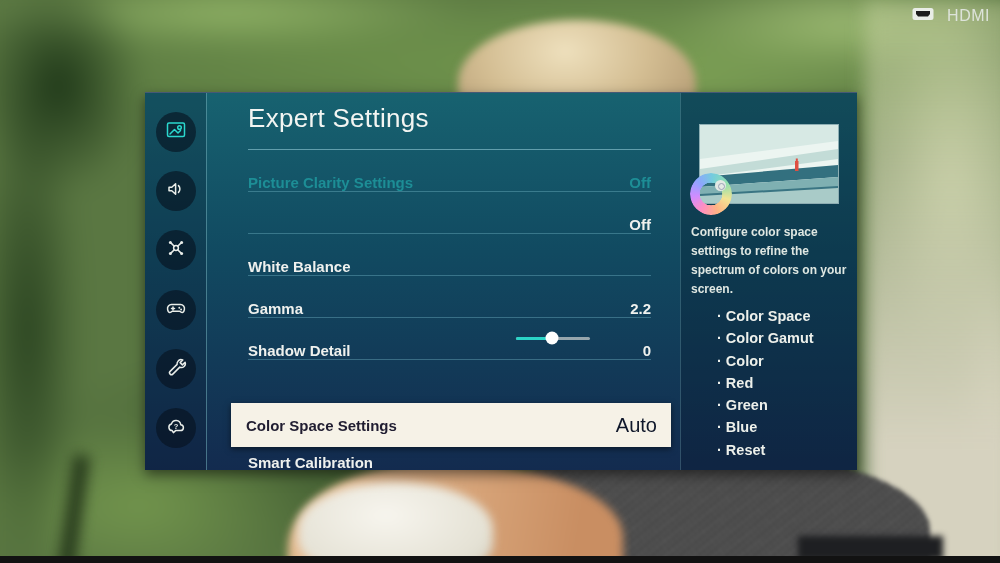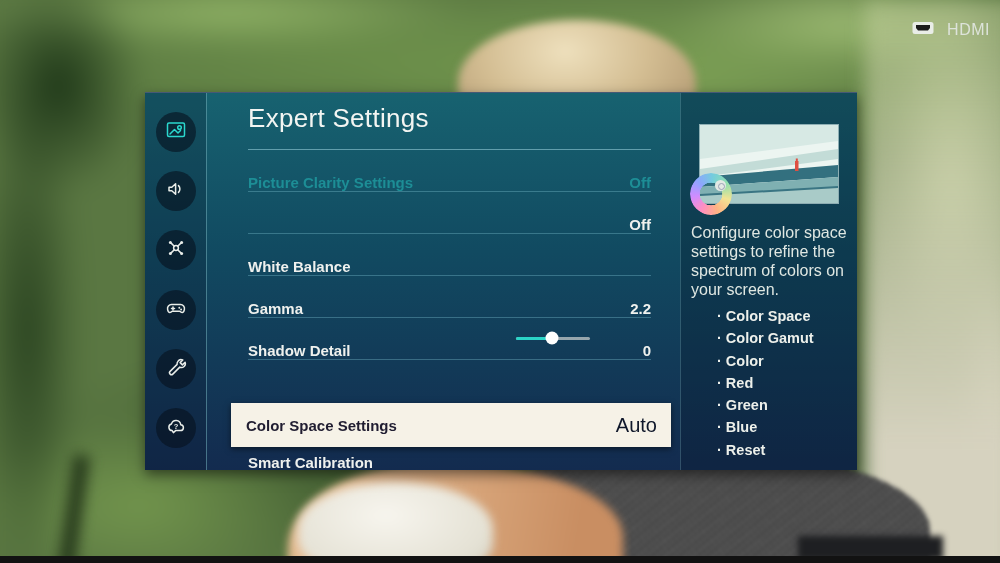--- a/index.html
+++ b/index.html
@@ -39,21 +39,21 @@
     border-radius:45% 55% 20% 20% / 75% 65% 0 0;
     background:linear-gradient(100deg, #e6bc92 20%, #c98e62 85%); filter:blur(4px); }
   .tissue { left:298px; top:482px; width:195px; height:95px;
     border-radius:50% 50% 35% 40%;
     background:radial-gradient(ellipse at 45% 35%, #f7f5ee 0%, #e4e1d4 70%, #c9c6b8 100%);
     filter:blur(5px); }
   .dark-object { left:798px; top:536px; width:145px; height:24px; background:#1e1f22; filter:blur(3px); }
   .bottom-strip { left:0; bottom:0; width:100%; height:7px; background:#121212; z-index:6; }
 
   
-  .source-indicator { position:absolute; top:7px; right:10px; display:flex; align-items:center; gap:13px; z-index:12;margin-top:14px; }
+  .source-indicator { position:absolute; top:7px; right:10px; display:flex; align-items:center; gap:13px; z-index:12; }
   .source-label { font-size:16px; color:#dde3da; letter-spacing:.5px; }
 
   
   .menu-panel { position:absolute; left:145px; top:92px; width:712px; height:378px; z-index:10;
     background:linear-gradient(to bottom, #176270 0%, #114a61 42%, #132b4f 100%);
     border-top:1px solid rgba(255,255,255,.22);
     box-shadow:0 5px 12px rgba(0,0,0,.5); overflow:hidden; }
 
   
   .menu-sidebar { position:absolute; left:0; top:0; bottom:0; width:62px;
@@ -93,22 +93,22 @@
   .thumb { position:absolute; left:18px; top:31px; width:140px; height:80px;
     border:1px solid rgba(195,220,220,.7); }
   .wheel { position:absolute; left:9px; top:80px; width:42px; height:42px; border-radius:50%;
     background:conic-gradient(from 210deg, #ff8fc0, #d08cff, #8fa4ff, #74ccde, #8fdfae, #f2e493, #ffb383, #ff8fc0);
     -webkit-mask:radial-gradient(closest-side, transparent 53%, #000 55%);
     mask:radial-gradient(closest-side, transparent 53%, #000 55%); }
   .wheel-badge { position:absolute; left:34px; top:87px; width:11px; height:11px; border-radius:50%;
     background:#e3e9e4; }
   .wheel-badge::after { content:""; position:absolute; left:3px; top:3px; width:5px; height:5px;
     border-radius:50%; border:1.3px solid #9aa0b5; }
-  .info-desc { position:absolute; left:10px; top:130px; width:165px; font-size:16px;
-    line-height:19px; color:#dfe7e2; }
+  .info-desc { position:absolute; left:10px; top:130px; width:165px; font-size:12px;
+    line-height:19px; color:#dfe7e2;font-weight:bold; }
   .info-bullets { position:absolute; left:36px; top:212px; list-style:none; }
   .info-bullets li { font-size:14.5px; font-weight:700; color:#edf0eb; line-height:22.3px; }
   .info-bullets li::before { content:"\00B7\00A0"; font-weight:700; }
 </style>
 </head>
 <body>
 
 <div class="screen">
 
   <div class="bg-layer bokeh"></div>

